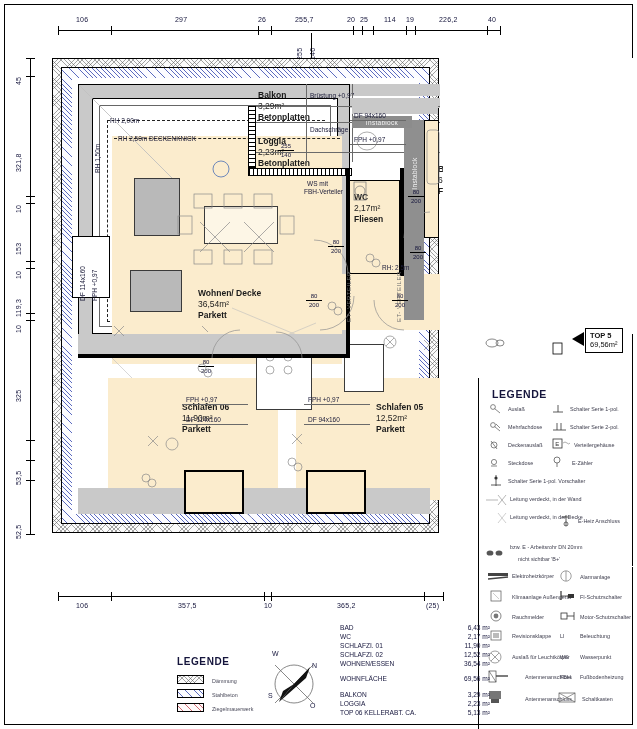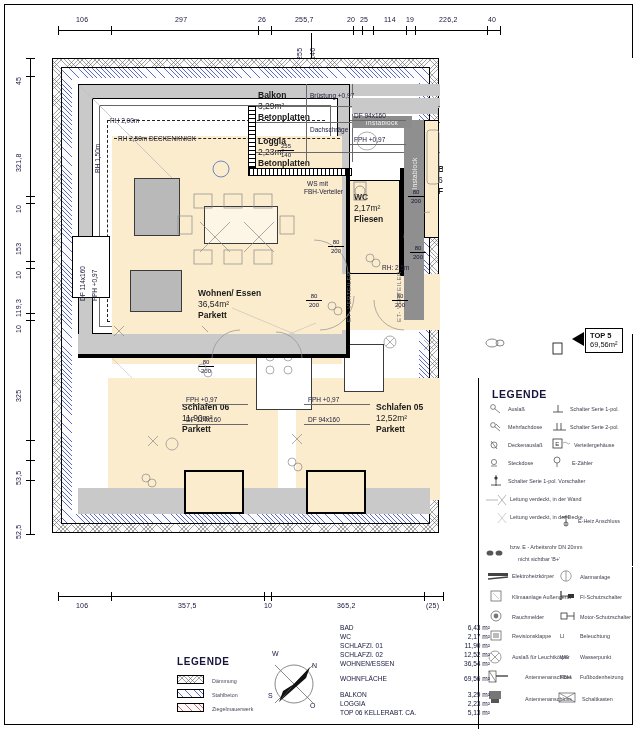--- a/index.html
+++ b/index.html
@@ -313,21 +313,21 @@
     </div>
 
     <div class="abs fill-room" style="left:244px; top:320px; width:144px; height:122px;"></div>
     <div class="roomlabel" style="left:324px; top:344px;">
       <span>Schlafen 05</span>
       <span class="sub">12,52m²</span>
       <span>Parkett</span>
     </div>
 
     <div class="roomlabel" style="left:146px; top:230px;">
-      <span>Wohnen/ Essen</span>
+      <span>Wohnen/ Decke</span>
       <span class="sub">36,54m²</span>
       <span>Parkett</span>
     </div>
 
     <div class="abs olt fill-white" style="left:204px; top:286px; width:56px; height:66px;"></div>
     <div class="abs olt fill-white" style="left:292px; top:286px; width:40px; height:48px;"></div>
     <svg class="diag" style="left:208px; top:290px; width:48px; height:30px;">
       <g stroke="#8a8a8a" stroke-width=".7" fill="none">
         <circle cx="10" cy="9" r="4"></circle>
           <circle cx="28" cy="9" r="4"></circle>

